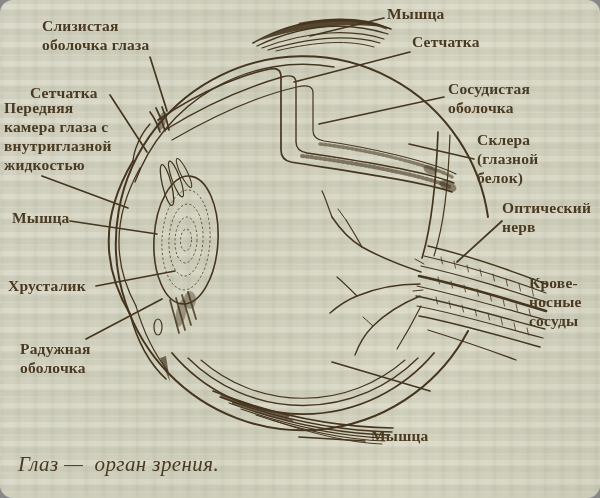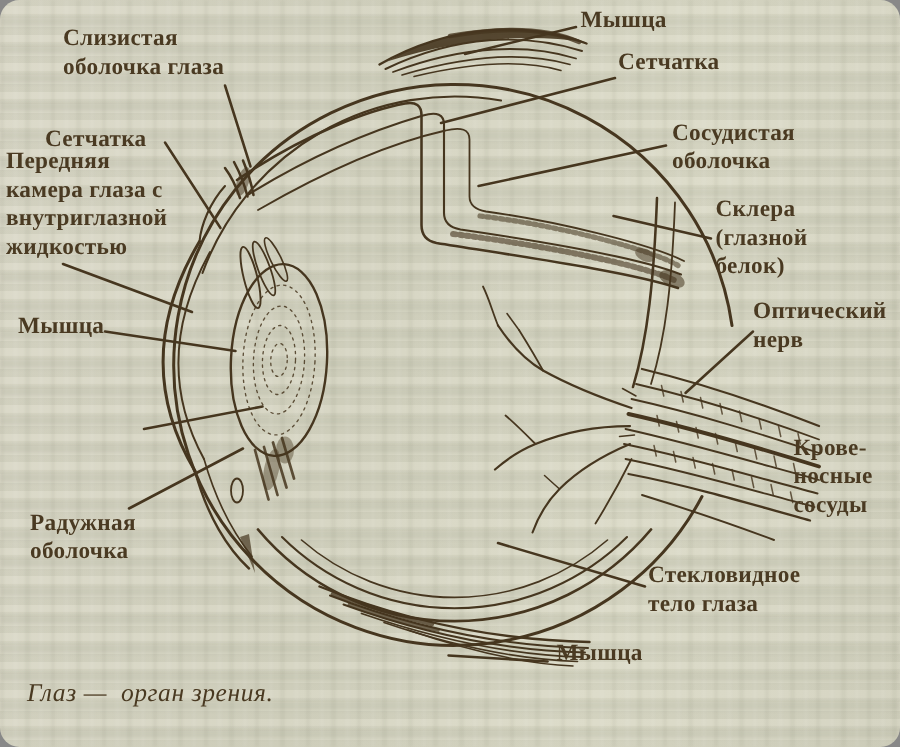--- a/index.html
+++ b/index.html
@@ -28,24 +28,24 @@
   .lbl-cornea{left:30px;top:83px}
   .lbl-anterior{left:4px;top:98px}
   .lbl-pupil{left:12px;top:208px}
   .lbl-lens{left:8px;top:276px}
   .lbl-iris{left:20px;top:339px}
   .lbl-muscle-top{left:387px;top:4px}
   .lbl-retina{left:412px;top:32px}
   .lbl-choroid{left:448px;top:79px}
   .lbl-sclera{left:477px;top:130px}
   .lbl-optic{left:502px;top:198px}
-  .lbl-vessels{left:529px;top:289px}
+  .lbl-vessels{left:529px;top:273px}
   .lbl-vitreous{left:432px;top:374px}
   .lbl-muscle-bottom{left:371px;top:426px}
-  .caption{position:absolute;left:18px;top:452px;font-style:italic;font-size:17px;
+  .caption{position:absolute;left:18px;top:452px;font-style:italic;font-size:21px;
            color:var(--label-text,#4a3a22);letter-spacing:.4px;white-space:pre-wrap;}
 </style>
 </head>
 <body>
 
 <div class="page">
   <div class="bleed"></div>
   <div class="mottle"></div>
 
   <svg class="art" width="600" height="498" viewBox="0 0 600 498">
@@ -170,32 +170,31 @@
   </svg>
 
   <div class="lbl lbl-mucosa">Слизистая
 оболочка глаза</div>
   <div class="lbl lbl-cornea">Сетчатка</div>
   <div class="lbl lbl-anterior">Передняя
 камера глаза с
 внутриглазной
 жидкостью</div>
   <div class="lbl lbl-pupil">Мышца</div>
+  <div class="lbl lbl-lens">Хрусталик</div>
   <div class="lbl lbl-iris">Радужная
 оболочка</div>
   <div class="lbl lbl-muscle-top">Мышца</div>
   <div class="lbl lbl-retina">Сетчатка</div>
   <div class="lbl lbl-choroid">Сосудистая
 оболочка</div>
   <div class="lbl lbl-sclera">Склера
 (глазной
 белок)</div>
   <div class="lbl lbl-optic">Оптический
 нерв</div>
   <div class="lbl lbl-vessels">Крове-
 носные
 сосуды</div>
-  <div class="lbl lbl-vitreous">Стекловидное
-тело глаза</div>
   <div class="lbl lbl-muscle-bottom">Мышца</div>
 
   <div class="caption">Глаз —  орган зрения.</div>
 </div>
 
 </body></html>

